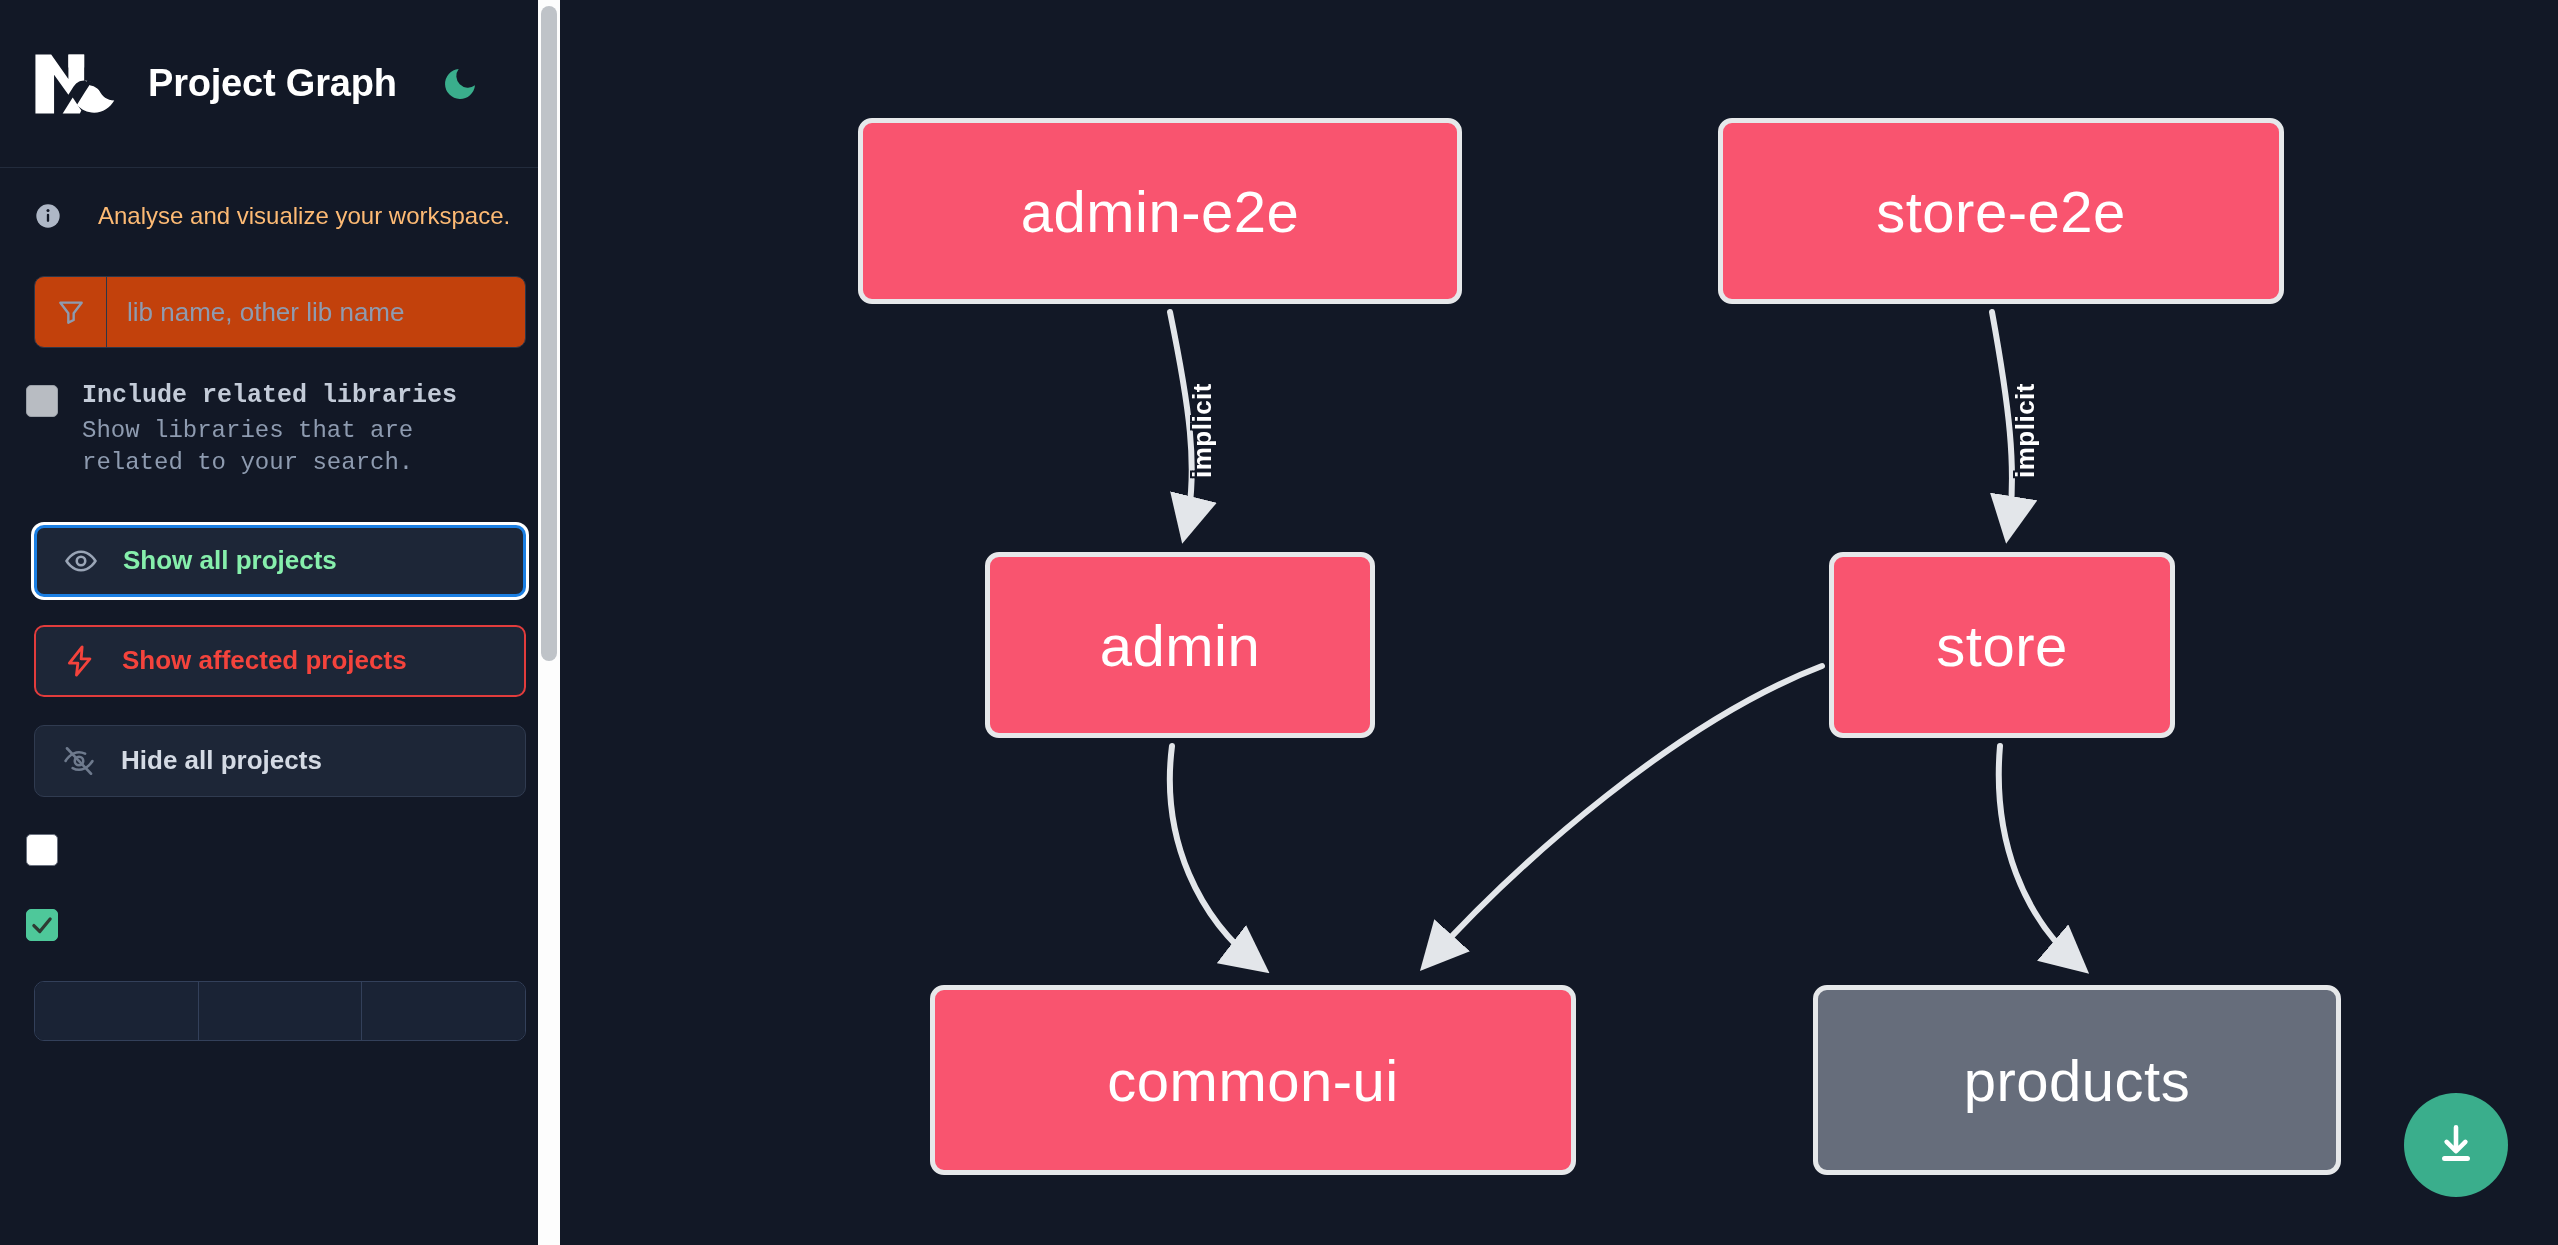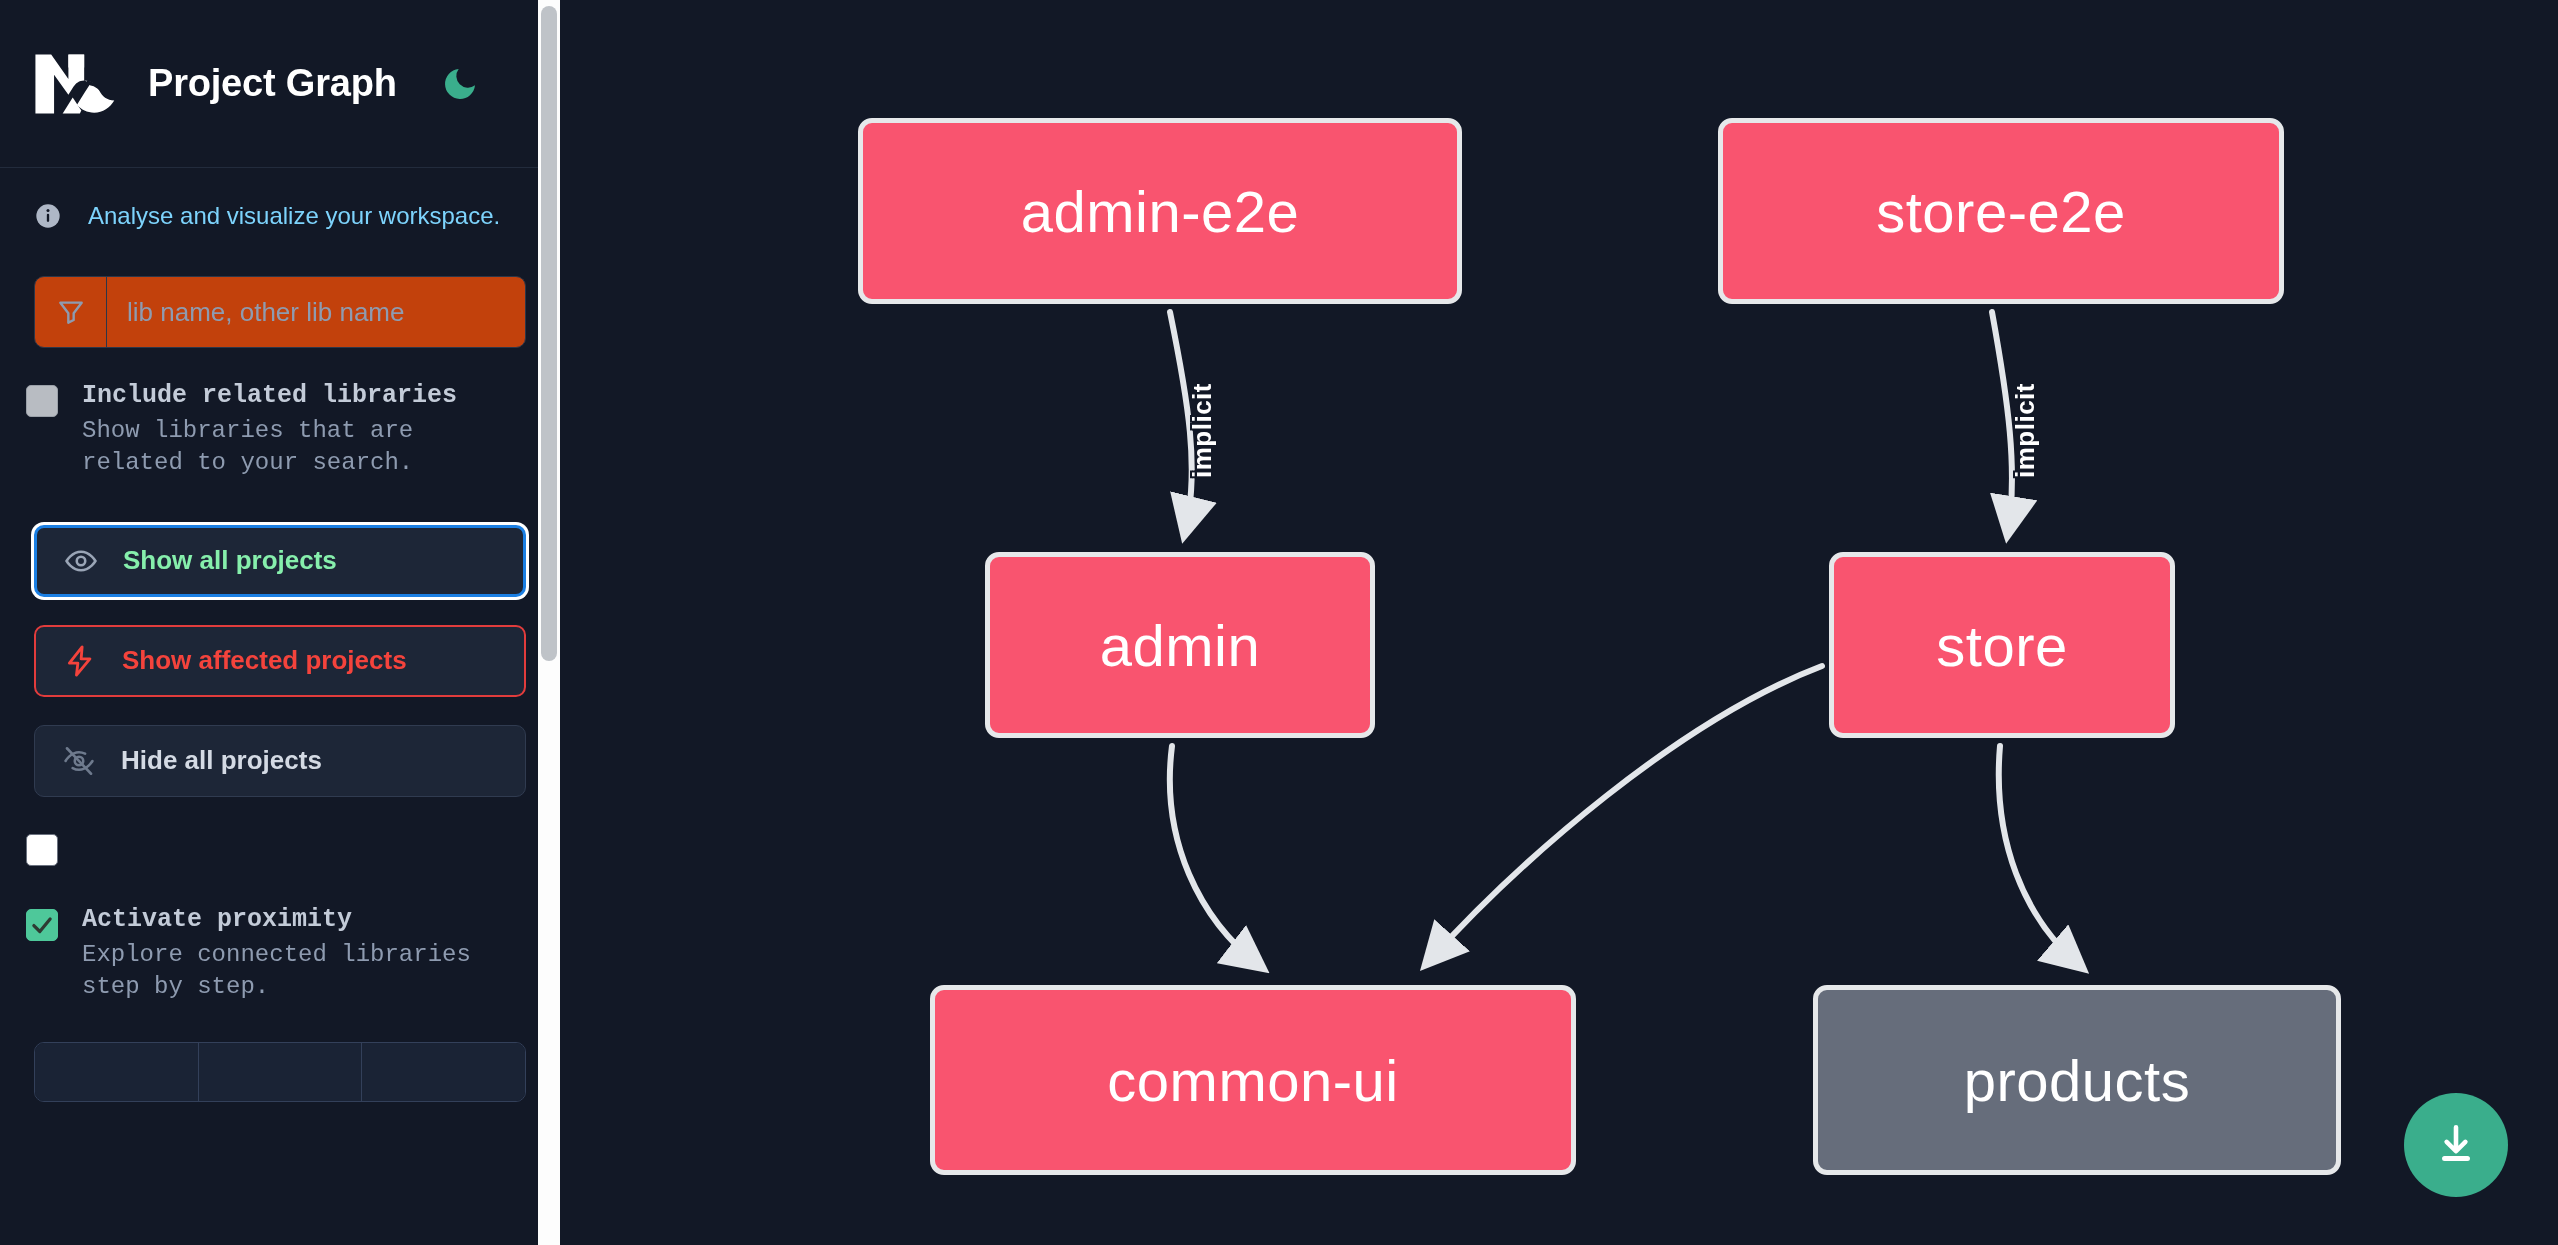--- a/index.html
+++ b/index.html
@@ -51,22 +51,22 @@
     display: flex; align-items: center; justify-content: center;
     cursor: pointer;
   }
 
   .info-row {
     display: flex; align-items: center;
     padding: 34px 34px 0 34px;
   }
   .info-icon { flex: 0 0 auto; width: 28px; height: 28px; }
   .info-text {
-    margin-left: 26px;
-    color: #7dd3fc;
+    margin-left: 36px;
+    color: #fdba74;
     font-size: 24px;
     white-space: nowrap;
   }
 
   .filter-wrap {
     margin: 46px 34px 0 34px;
     height: 72px;
     display: flex; align-items: stretch;
     background: #c2410c;
     border: 1px solid #2b3649;
@@ -304,24 +304,20 @@
     <div class="chk-row">
       <span class="chk-box white"></span>
     </div>
 
     <div class="chk-row" style="margin-top:38px">
       <span class="chk-box green">
         <svg viewBox="0 0 24 24" width="26" height="26" aria-hidden="true">
           <path d="M4.5 12.5 10 18 19.5 6.5" fill="none" stroke="#2e3b33" stroke-width="3" stroke-linecap="round" stroke-linejoin="round"></path>
         </svg>
       </span>
-      <span class="chk-text">
-        <span class="chk-label" style="display:block">Activate proximity</span>
-        <span class="chk-desc" style="display:block">Explore connected libraries step by step.</span>
-      </span>
     </div>
 
     <div class="seg-control">
       <span class="seg-item"></span>
       <span class="seg-item"></span>
       <span class="seg-item"></span>
     </div>
 
     <div id="sidebar-scrollbar-track">
       <div id="sidebar-scrollbar-thumb"></div>

